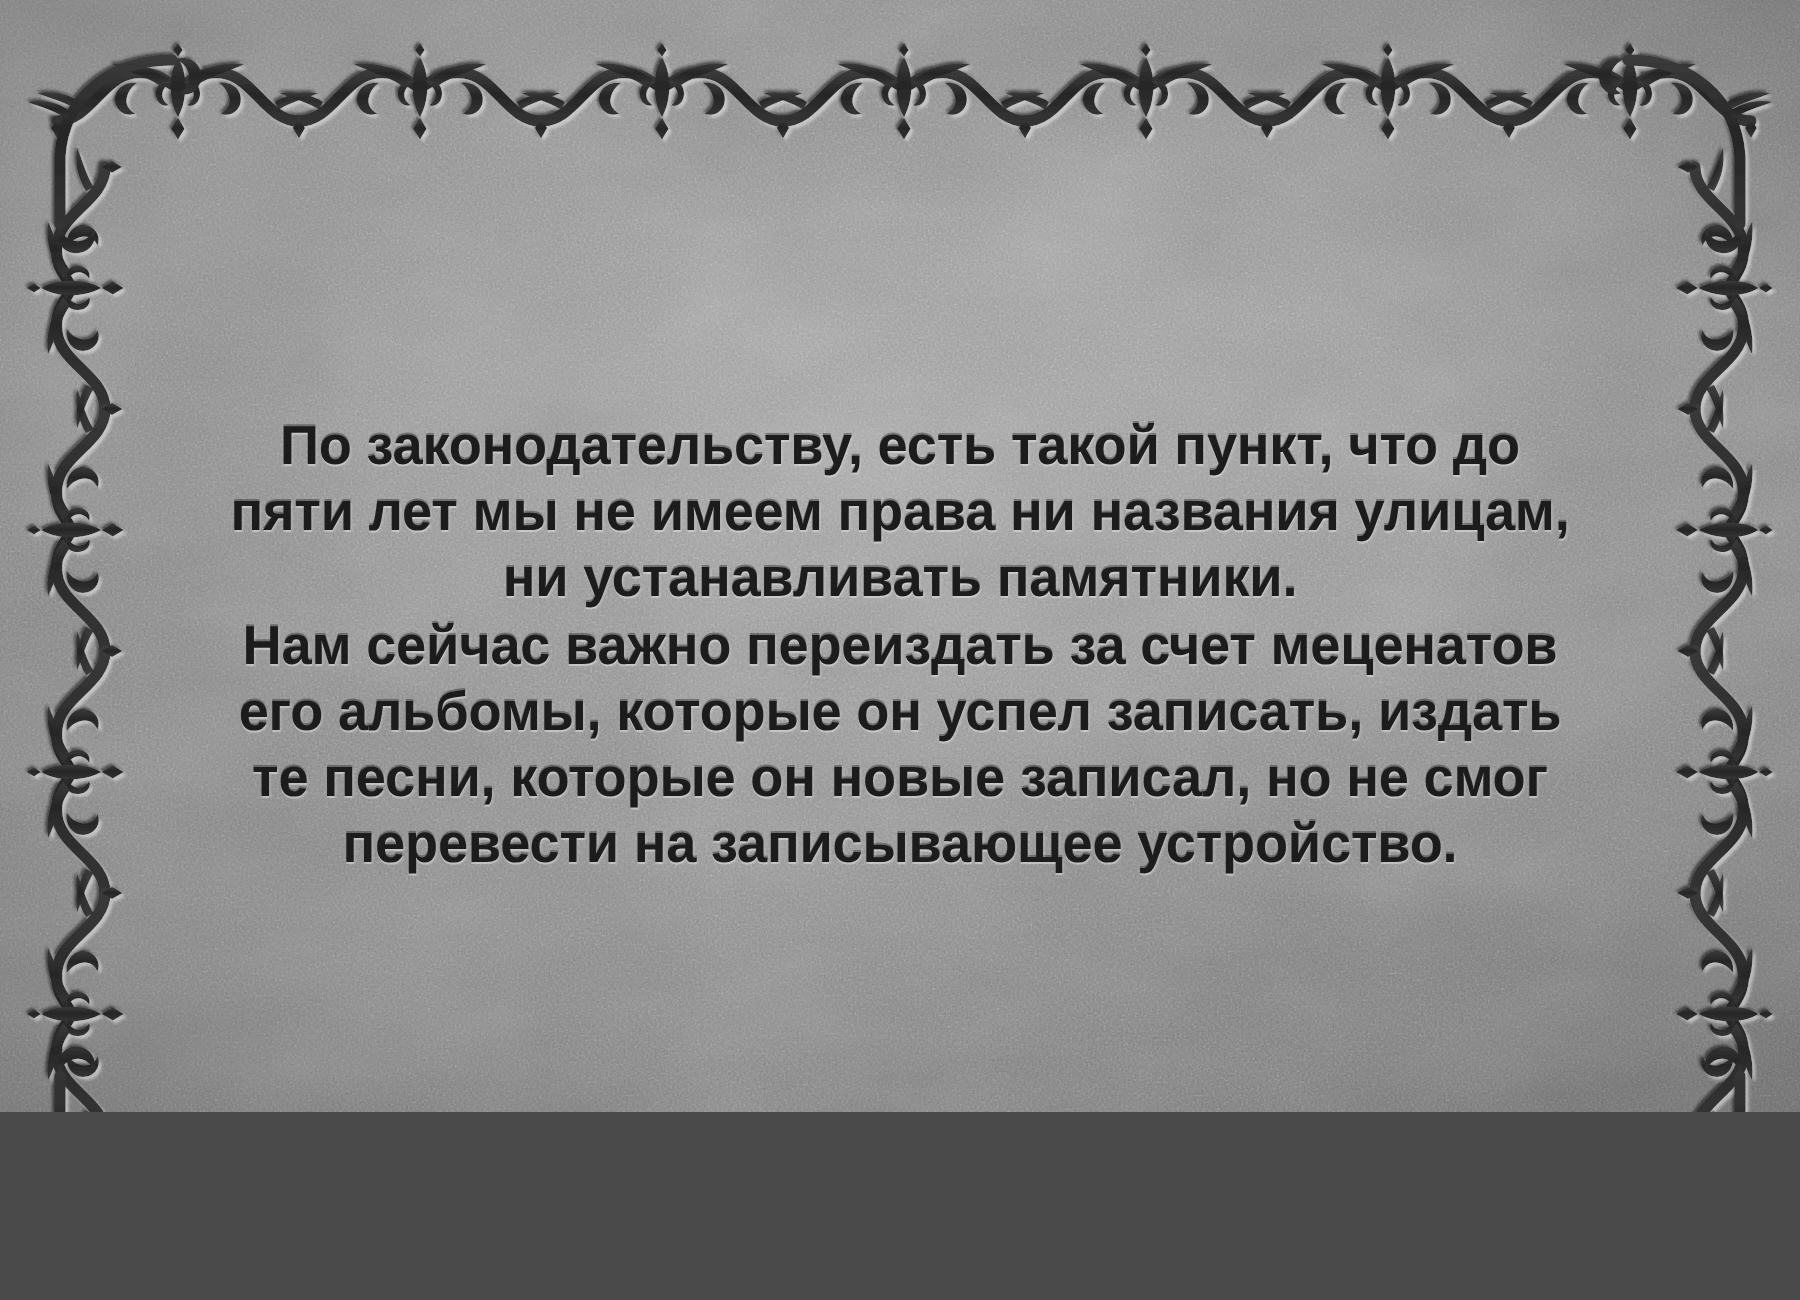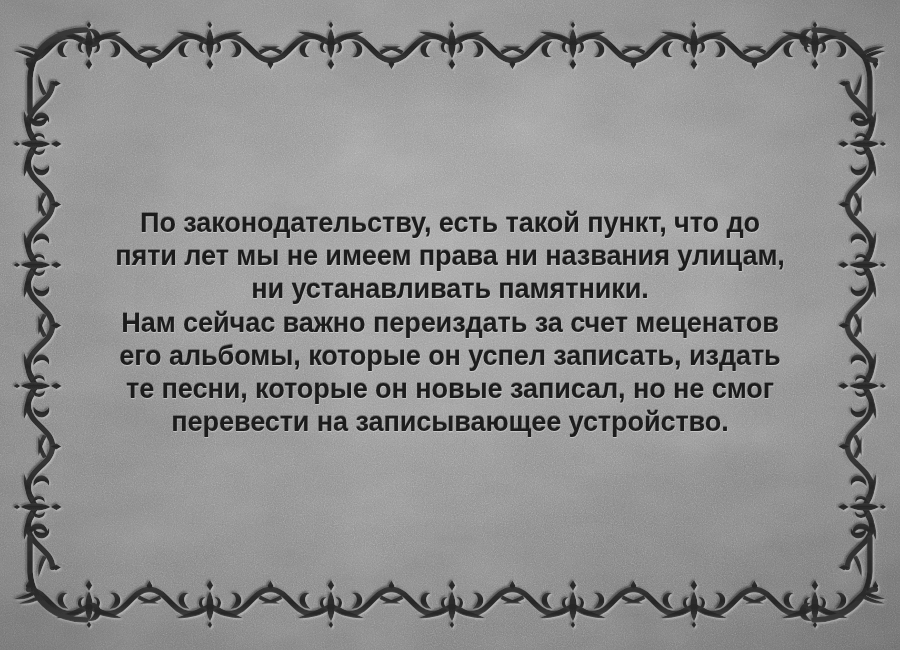--- a/index.html
+++ b/index.html
@@ -3,21 +3,21 @@
 <meta charset="utf-8">
 <style>
   html, body {
     margin: 0;
     padding: 0;
     background: #4a4a4a;
   }
   #plaque {
     position: relative;
     width: 900px;
-    height: 650px;
+    height: 556px;
     overflow: hidden;
     font-family: "Liberation Sans", sans-serif;
     background-color: #84cc16;
   }
 
   
   .tex {
     position: absolute;
     inset: 0;
     pointer-events: none;

